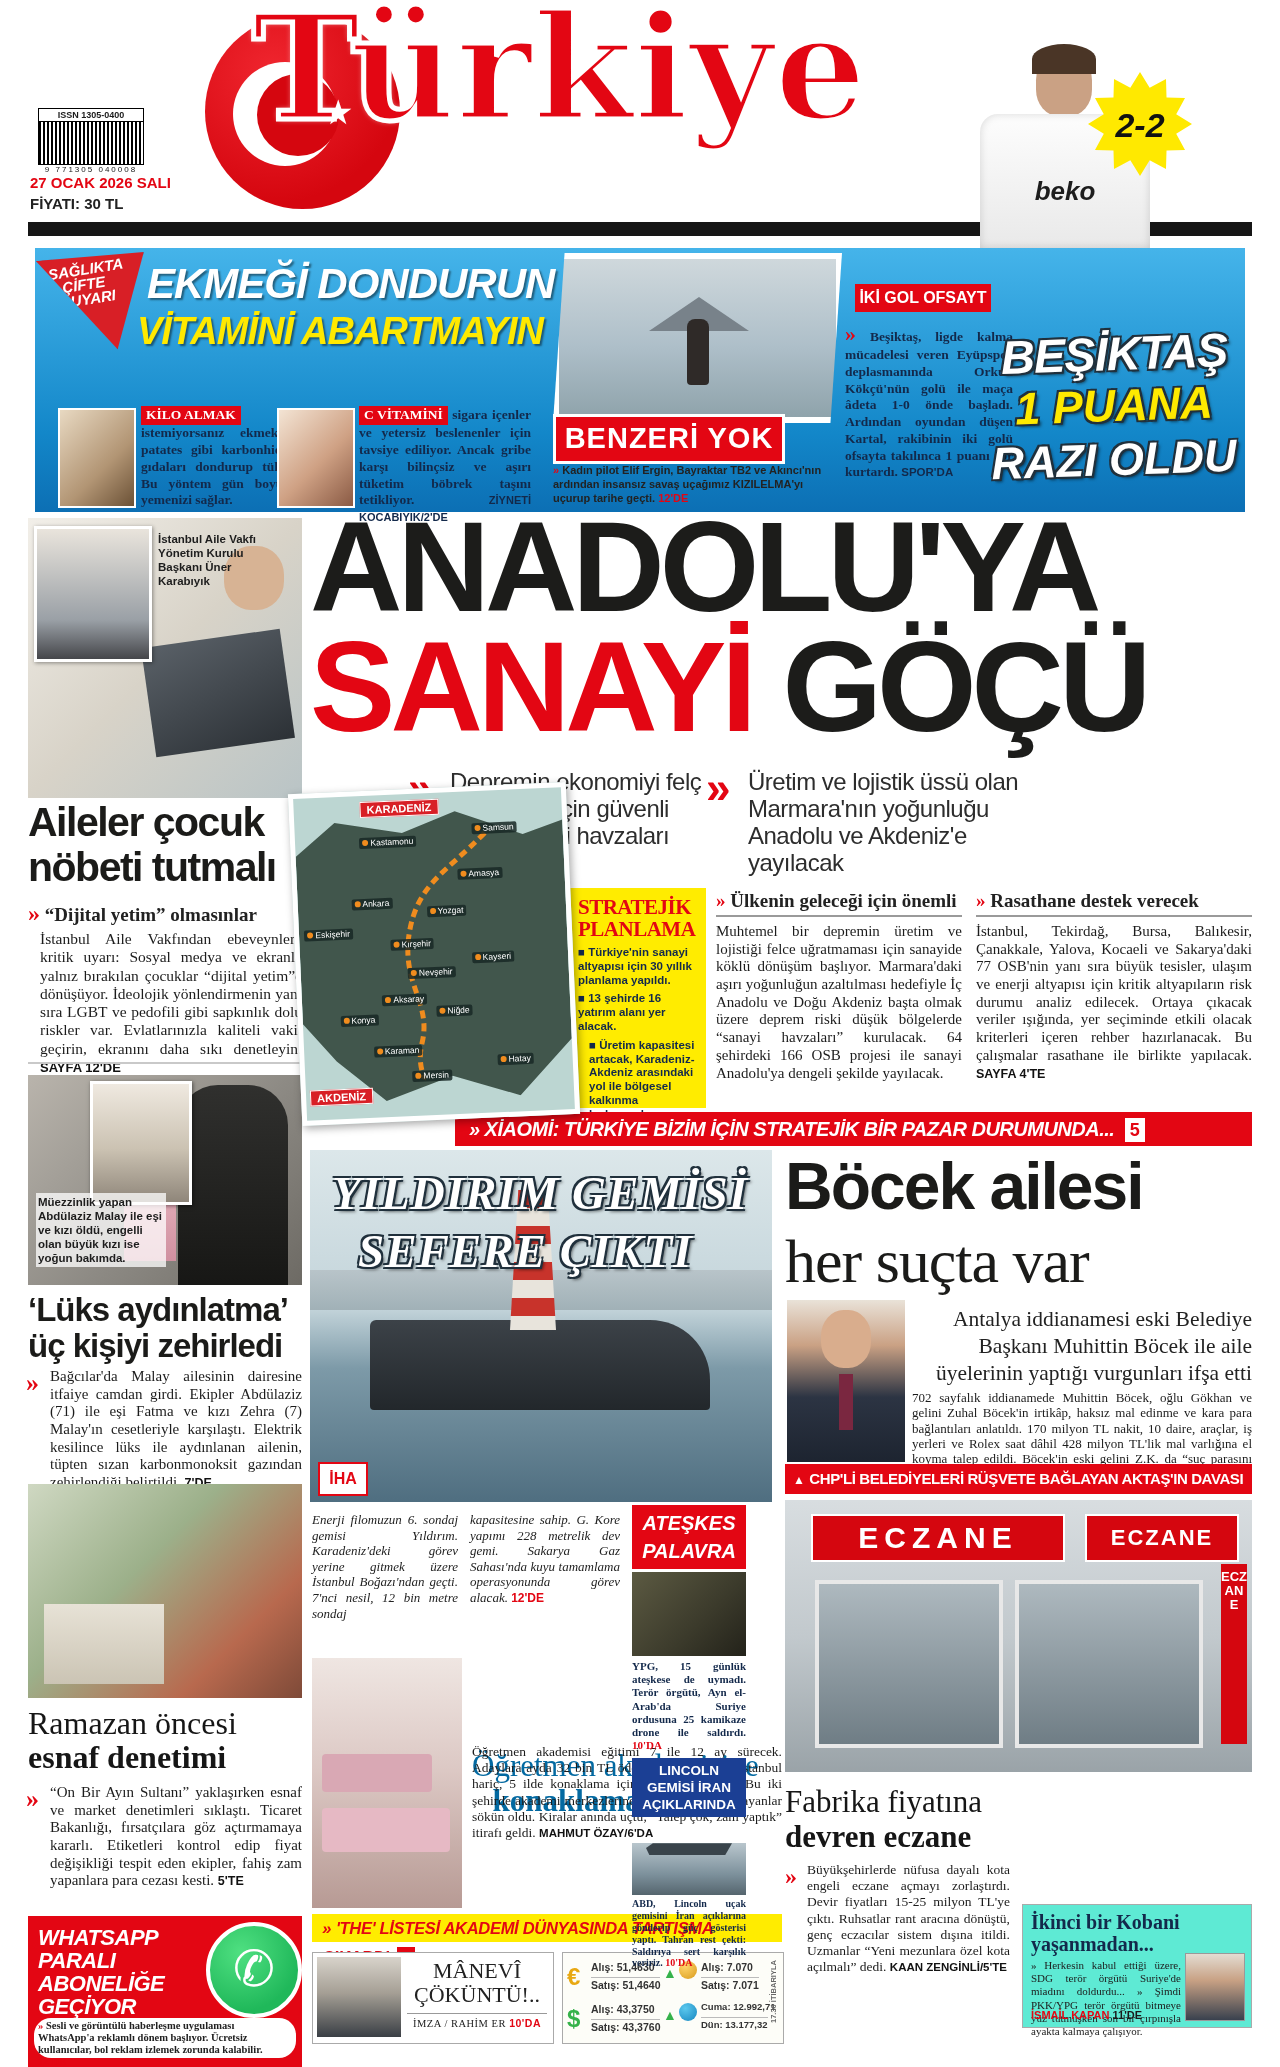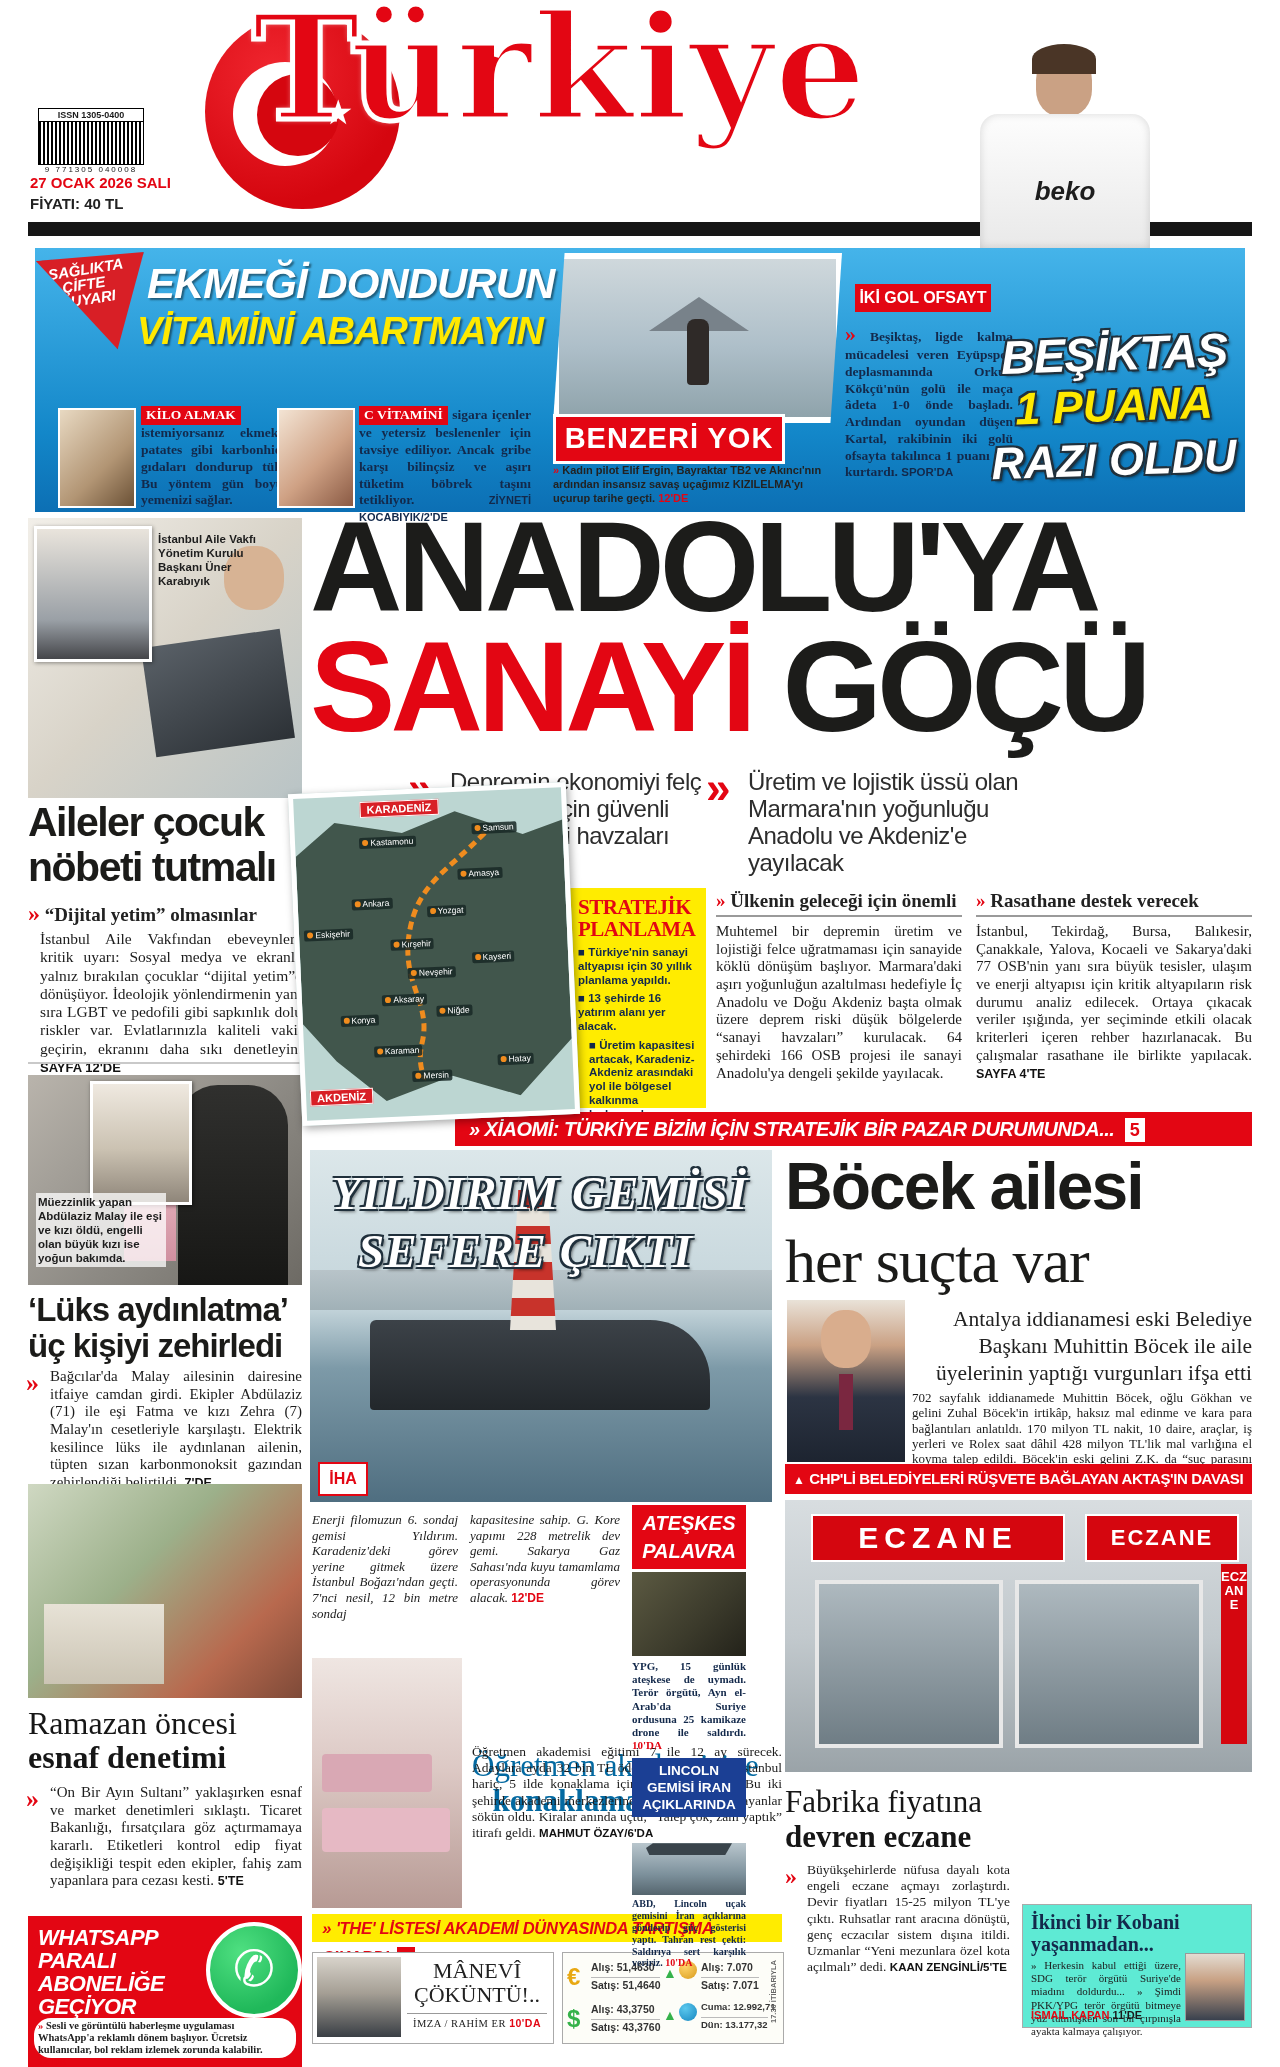--- a/index.html
+++ b/index.html
@@ -32,21 +32,21 @@
 <body>
 
 <div class="page">
 
   <div class="s" style="left:38px;top:108px;width:106px;">
     <div style="font-size:9px;font-weight:bold;border:1px solid #000;border-bottom:none;padding:1px 2px;text-align:center;">ISSN 1305-0400</div>
     <div class="barcode" style="height:42px;border:1px solid #000;"></div>
     <div style="font-size:8px;letter-spacing:2px;text-align:center;">9 771305 040008</div>
   </div>
   <div class="s red" style="left:30px;top:174px;font-size:15px;font-weight:bold;">27 OCAK 2026 SALI</div>
-  <div class="s" style="left:30px;top:195px;font-size:15px;font-weight:bold;color:#222;">FİYATI: 40 TL</div>
+  <div class="s" style="left:30px;top:195px;font-size:15px;font-weight:bold;color:#222;">FİYATI: 30 TL</div>
 
   <div class="s" style="left:205px;top:14px;width:195px;height:195px;border-radius:50%;background:radial-gradient(circle at 35% 30%,#f0262f,#d5060f 70%);">
     <div class="s" style="left:28px;top:48px;width:104px;height:104px;border-radius:50%;background:#fff;"></div>
     <div class="s" style="left:52px;top:60px;width:82px;height:82px;border-radius:50%;background:#d5060f;"></div>
     <div class="s" style="left:118px;top:78px;color:#fff;font-size:34px;">★</div>
   </div>
   <div class="s" style="left:252px;top:-18px;font-family:'DejaVu Serif',serif;font-weight:bold;font-size:146px;color:#e30613;-webkit-text-stroke:5px #ffffff;text-shadow:0 0 6px rgba(255,255,255,.8);">Türkiye</div>
 
   <div class="s" style="left:28px;top:222px;width:1224px;height:14px;background:#161616;"></div>
 
@@ -95,20 +95,23 @@
     <div class="s outline-dark" style="left:948px;top:132px;width:262px;font-style:italic;font-weight:bold;font-size:45px;text-align:center;transform:rotate(-2deg);color:#ffe900;">1 PUANA</div>
     <div class="s outline-dark" style="left:948px;top:186px;width:262px;font-style:italic;font-weight:bold;font-size:45px;text-align:center;transform:rotate(-2deg);">RAZI OLDU</div>
   </div>
 
   <div class="s" style="left:940px;top:50px;width:248px;height:198px;z-index:6;">
     <div class="s" style="left:96px;top:0;width:56px;height:66px;border-radius:46% 46% 40% 40%;background:#caa184;"></div>
     <div class="s" style="left:92px;top:-6px;width:64px;height:30px;border-radius:50% 50% 0 0;background:#4a3526;"></div>
     <div class="s" style="left:40px;top:64px;width:170px;height:134px;border-radius:18px 18px 0 0;background:linear-gradient(180deg,#fdfdfd,#e9e9e9);box-shadow:inset 0 0 8px rgba(0,0,0,.15);">
       <div style="text-align:center;margin-top:62px;font-weight:bold;font-size:26px;color:#1d1d1d;font-style:italic;">beko</div>
     </div>
+  </div>
+  <div class="s star24" style="left:1088px;top:72px;width:104px;height:104px;background:#ffe900;z-index:7;">
+    <div style="width:100%;text-align:center;margin-top:34px;font-weight:bold;font-size:34px;font-style:italic;color:#111;">2-2</div>
   </div>
 
   <div class="s ph" style="left:28px;top:518px;width:274px;height:280px;background:linear-gradient(135deg,#f2efe9,#d8d3c8 50%,#b9c4c6);">
     <div class="s" style="left:120px;top:120px;width:140px;height:110px;background:linear-gradient(160deg,#5a6168,#2c3136);transform:rotate(-8deg);"></div>
     <div class="s" style="left:196px;top:28px;width:60px;height:64px;border-radius:45%;background:#d7b394;"></div>
   </div>
   <div class="s" style="left:34px;top:526px;width:112px;height:130px;border:3px solid #fff;background:linear-gradient(180deg,#e9e4dc,#9aa0a6 70%,#45464a);box-shadow:1px 1px 4px rgba(0,0,0,.4);"></div>
   <div class="s caption-sm" style="left:158px;top:532px;width:118px;">İstanbul Aile Vakfı Yönetim Kurulu Başkanı Üner Karabıyık</div>
   <div class="s hv" style="left:28px;top:800px;font-size:41px;line-height:45px;">
     <div>Aileler çocuk</div>

